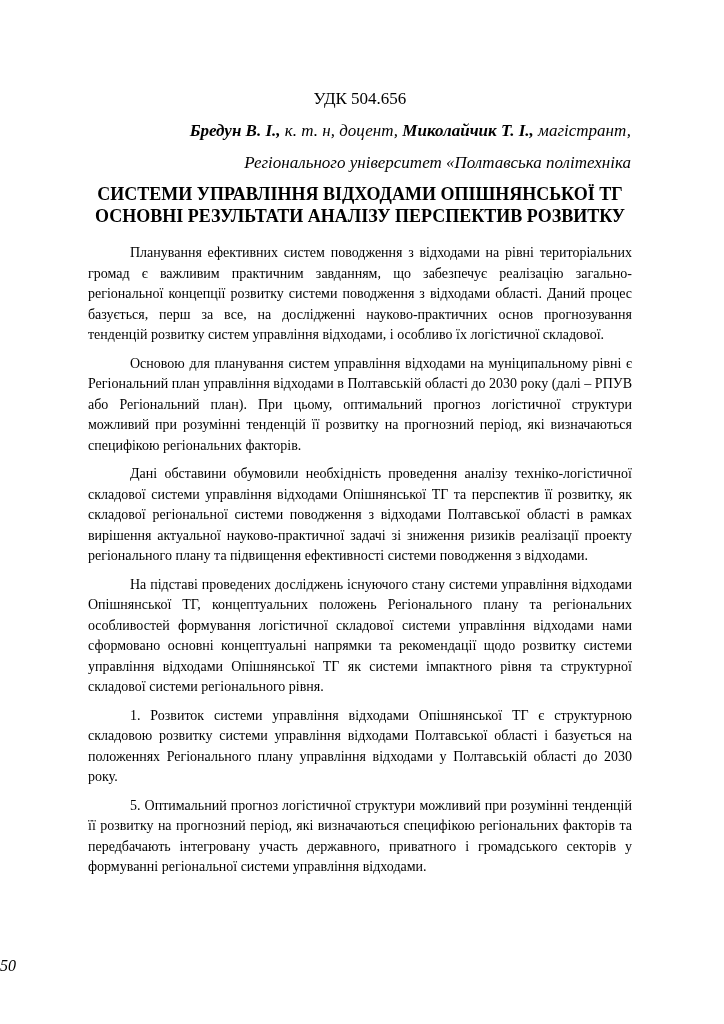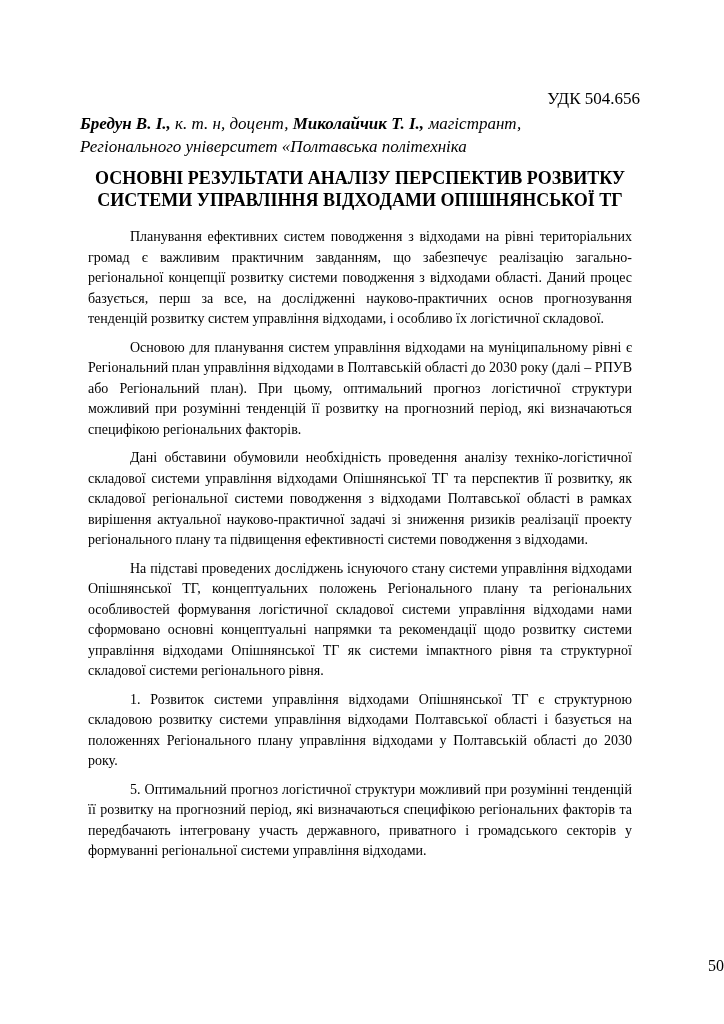--- a/index.html
+++ b/index.html
@@ -18,29 +18,29 @@
   }
   .content {
     position: absolute;
     left: 80px;
     top: 88px;
     width: 560px;
   }
   .udc {
     font-size: 17px;
     line-height: 22px;
-    text-align: right;
+    text-align: center;
     margin: 0 0 2px 0;
   }
   .byline {
-    text-align: left;
+    text-align: right;
     font-style: italic;
     font-size: 17px;
     line-height: 23px;
-    margin: 0;
+    margin: 9px;
   }
   .byline .name {
     font-weight: bold;
   }
   .article-title {
     text-align: center;
     font-weight: bold;
     font-size: 18px;
     line-height: 22px;
     margin: 9px 0 16px 0;
@@ -50,41 +50,42 @@
     text-align: justify;
     text-indent: 42px;
     font-size: 14px;
     line-height: 20.5px;
   }
   .page-number {
     position: absolute;
     left: 0;
     top: 956px;
     width: 724px;
-    text-align: right;
+    text-align: left;
     font-size: 16px;
     line-height: 20px;
+    font-style: italic;
   }
 </style>
 </head>
 <body>
 
 <div class="page">
   <div class="content">
 
     <p class="udc">УДК 504.656</p>
 
     <p class="byline"><span class="name">Бредун В. І., </span><span>к. т. н, доцент, </span><span class="name">Миколайчик Т. І., </span><span>магістрант,</span></p>
 
     <p class="byline">Регіонального університет «Полтавська політехніка</p>
 
 
     <h1 class="article-title">
+      <span style="display:block">СИСТЕМИ УПРАВЛІННЯ ВІДХОДАМИ ОПІШНЯНСЬКОЇ ТГ</span>
       <span style="display:block">ОСНОВНІ РЕЗУЛЬТАТИ АНАЛІЗУ ПЕРСПЕКТИВ РОЗВИТКУ</span>
-      <span style="display:block">СИСТЕМИ УПРАВЛІННЯ ВІДХОДАМИ ОПІШНЯНСЬКОЇ ТГ</span>
     </h1>
 
     <div class="body-text">
       <p>Планування ефективних систем поводження з відходами на рівні територіальних громад є важливим практичним завданням, що забезпечує реалізацію загально-регіональної концепції розвитку системи поводження з відходами області. Даний процес базується, перш за все, на дослідженні науково-практичних основ прогнозування тенденцій розвитку систем управління відходами, і особливо їх логістичної складової.</p>
       <p>Основою для планування систем управління відходами на муніципальному рівні є Регіональний план управління відходами в Полтавській області до 2030 року (далі – РПУВ або Регіональний план). При цьому, оптимальний прогноз логістичної структури можливий при розумінні тенденцій її розвитку на прогнозний період, які визначаються специфікою регіональних факторів.</p>
       <p>Дані обставини обумовили необхідність проведення аналізу техніко-логістичної складової системи управління відходами Опішнянської ТГ та перспектив її розвитку, як складової регіональної системи поводження з відходами Полтавської області в рамках вирішення актуальної науково-практичної задачі зі зниження ризиків реалізації проекту регіонального плану та підвищення ефективності системи поводження з відходами.</p>
       <p>На підставі проведених досліджень існуючого стану системи управління відходами Опішнянської ТГ, концептуальних положень Регіонального плану та регіональних особливостей формування логістичної складової системи управління відходами нами сформовано основні концептуальні напрямки та рекомендації щодо розвитку системи управління відходами Опішнянської ТГ як системи імпактного рівня та структурної складової системи регіонального рівня.</p>
       <p>1. Розвиток системи управління відходами Опішнянської ТГ є структурною складовою розвитку системи управління відходами Полтавської області і базується на положеннях Регіонального плану управління відходами у Полтавській області до 2030 року.</p>
       <p>5. Оптимальний прогноз логістичної структури можливий при розумінні тенденцій її розвитку на прогнозний період, які визначаються специфікою регіональних факторів та передбачають інтегровану участь державного, приватного і громадського секторів у формуванні регіональної системи управління відходами.</p>
     </div>

